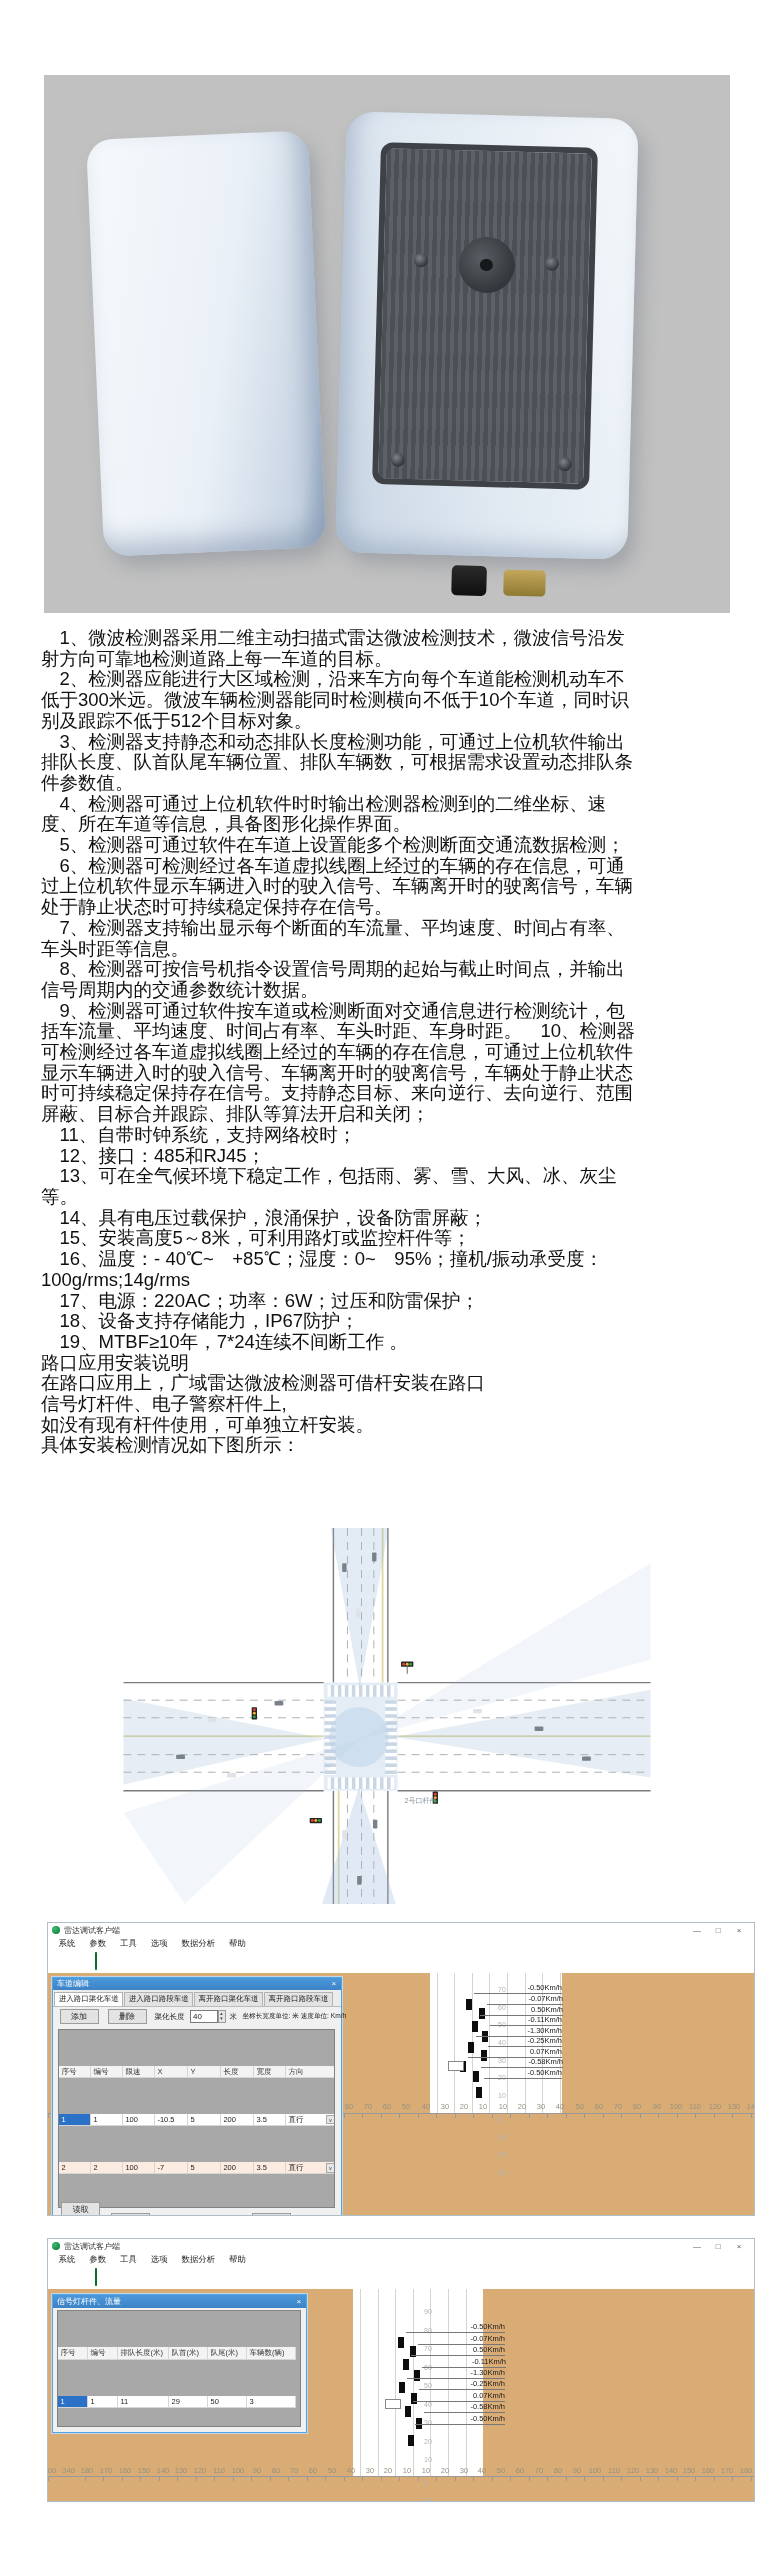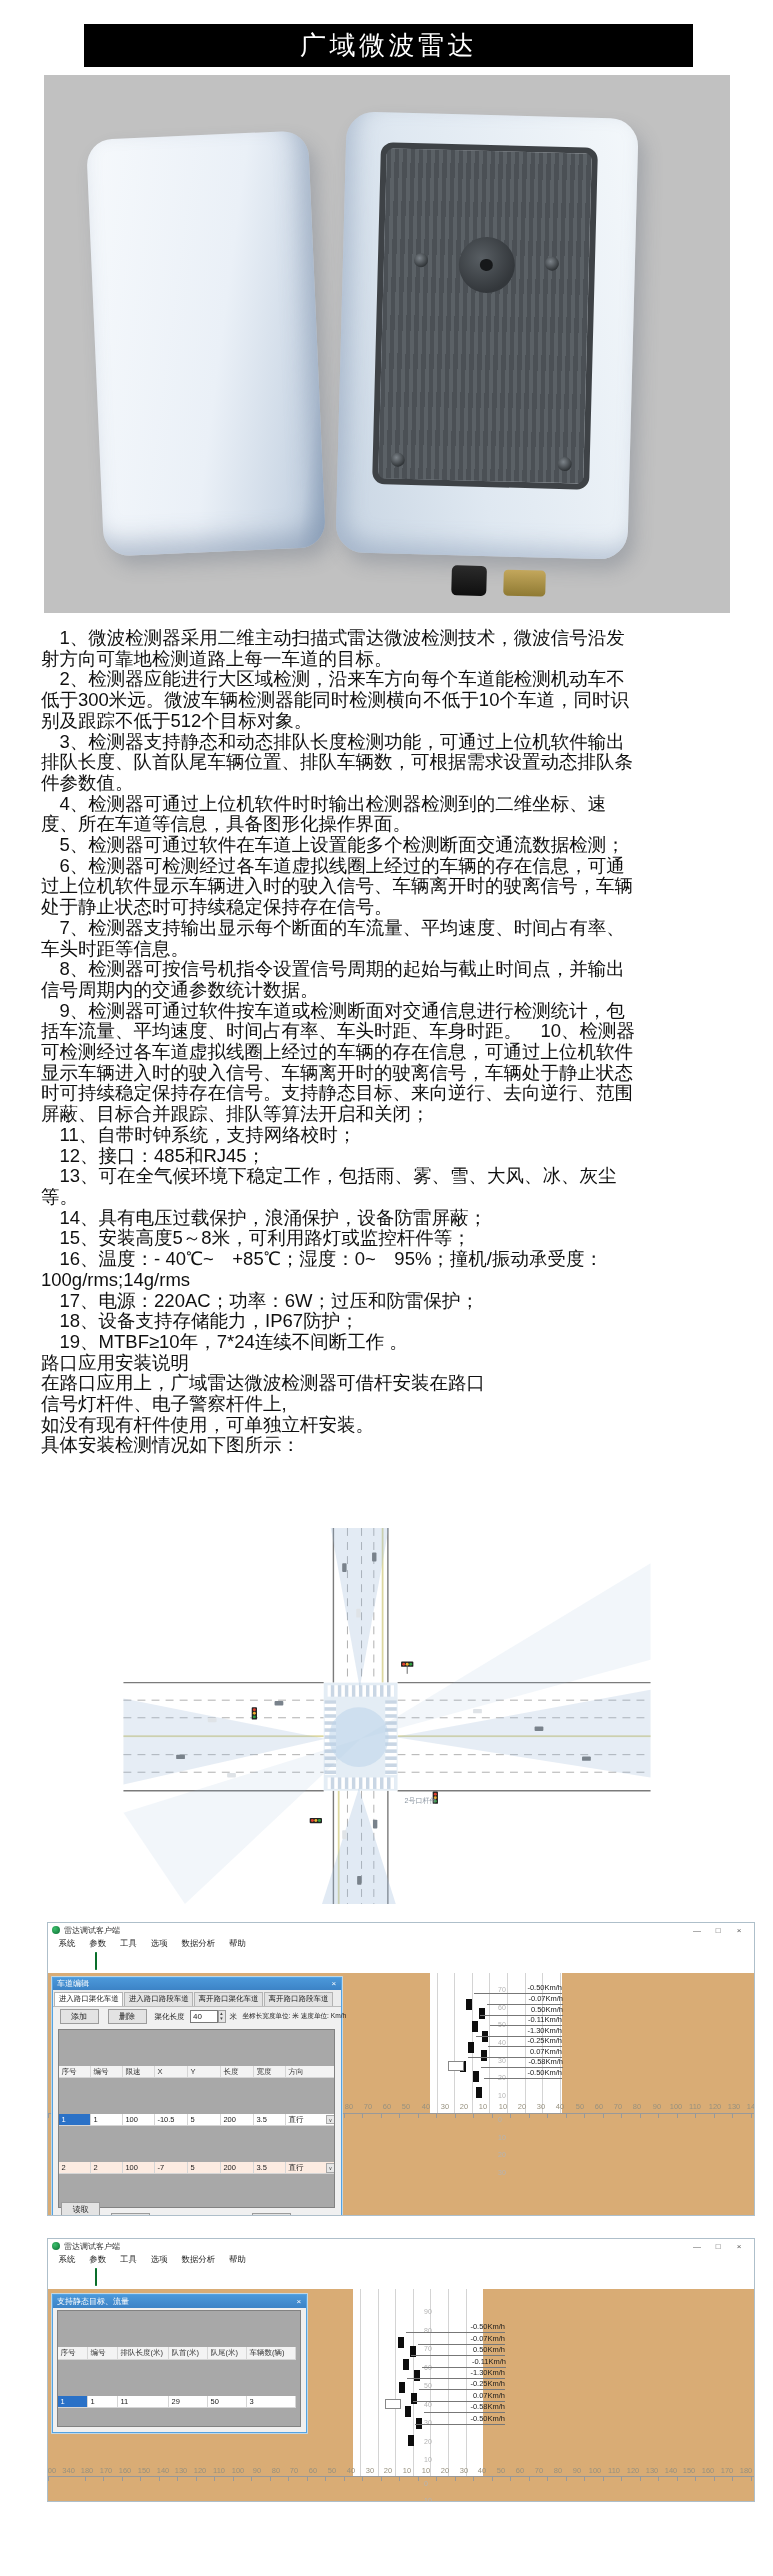--- a/index.html
+++ b/index.html
@@ -104,21 +104,20 @@
   .cell.sel{background:#2a71c7;color:#fff;}
   .cell.hl{background:#fcebe1;}
   .combo{float:right;width:9.7px;height:9.7px;margin-top:0.9px;background:#e6e6e6;border:0.9px solid #a8a8a8;
     font-size:5.3px;line-height:8px;text-align:center;color:#555;box-sizing:border-box;}
 </style>
 </head>
 <body>
 
 <div class="page">
 
-  <div class="title-banner">广域微波雷达</div>
 
   <div class="product">
     <div class="dev-left"></div>
     <div class="dev-right">
       <div class="back-panel">
         <div class="hub"></div>
         <div class="screw" style="left:30px;top:104px;"></div>
         <div class="screw" style="right:30px;top:104px;"></div>
         <div class="screw" style="left:12.3px;bottom:12.3px;"></div>
         <div class="screw" style="right:12.3px;bottom:12.3px;"></div>
@@ -541,21 +540,21 @@
           <div class="mini-box" style="left: 337px; top: 110px;"></div>
           <svg class="blue-svg" viewBox="0 0 300 150" width="264" height="132">
             <line x1="365" y1="50" x2="417" y2="243" stroke="#2a2ad0" stroke-width="1.4"></line>
             <line x1="462" y1="52" x2="410" y2="243" stroke="#2a2ad0" stroke-width="1.4"></line>
             <line x1="419" y1="0" x2="419" y2="243" stroke="#2a2ad0" stroke-width="1.4"></line>
           </svg>
         </div>
 
       <div class="dialog" id="dlg2" style="left:3.5px;top:5.3px;width:255px;height:139px;">
         <div class="dlg-title">
-          <span>支持静态目标、流量</span>
+          <span>信号灯杆件、流量</span>
           <span class="dlg-close">×</span>
         </div>
         <div class="list-area" style="left:4.4px;top:15px;right:4.4px;bottom:5.3px;">
           <div class="tbl" id="queueTable" style="grid-template-columns: 30px 30px 51px 39px 39px 49px;">
               <div class="cell hdr">序号</div>
               <div class="cell hdr">编号</div>
               <div class="cell hdr">排队长度(米)</div>
               <div class="cell hdr">队首(米)</div>
               <div class="cell hdr">队尾(米)</div>
               <div class="cell hdr">车辆数(辆)</div>

